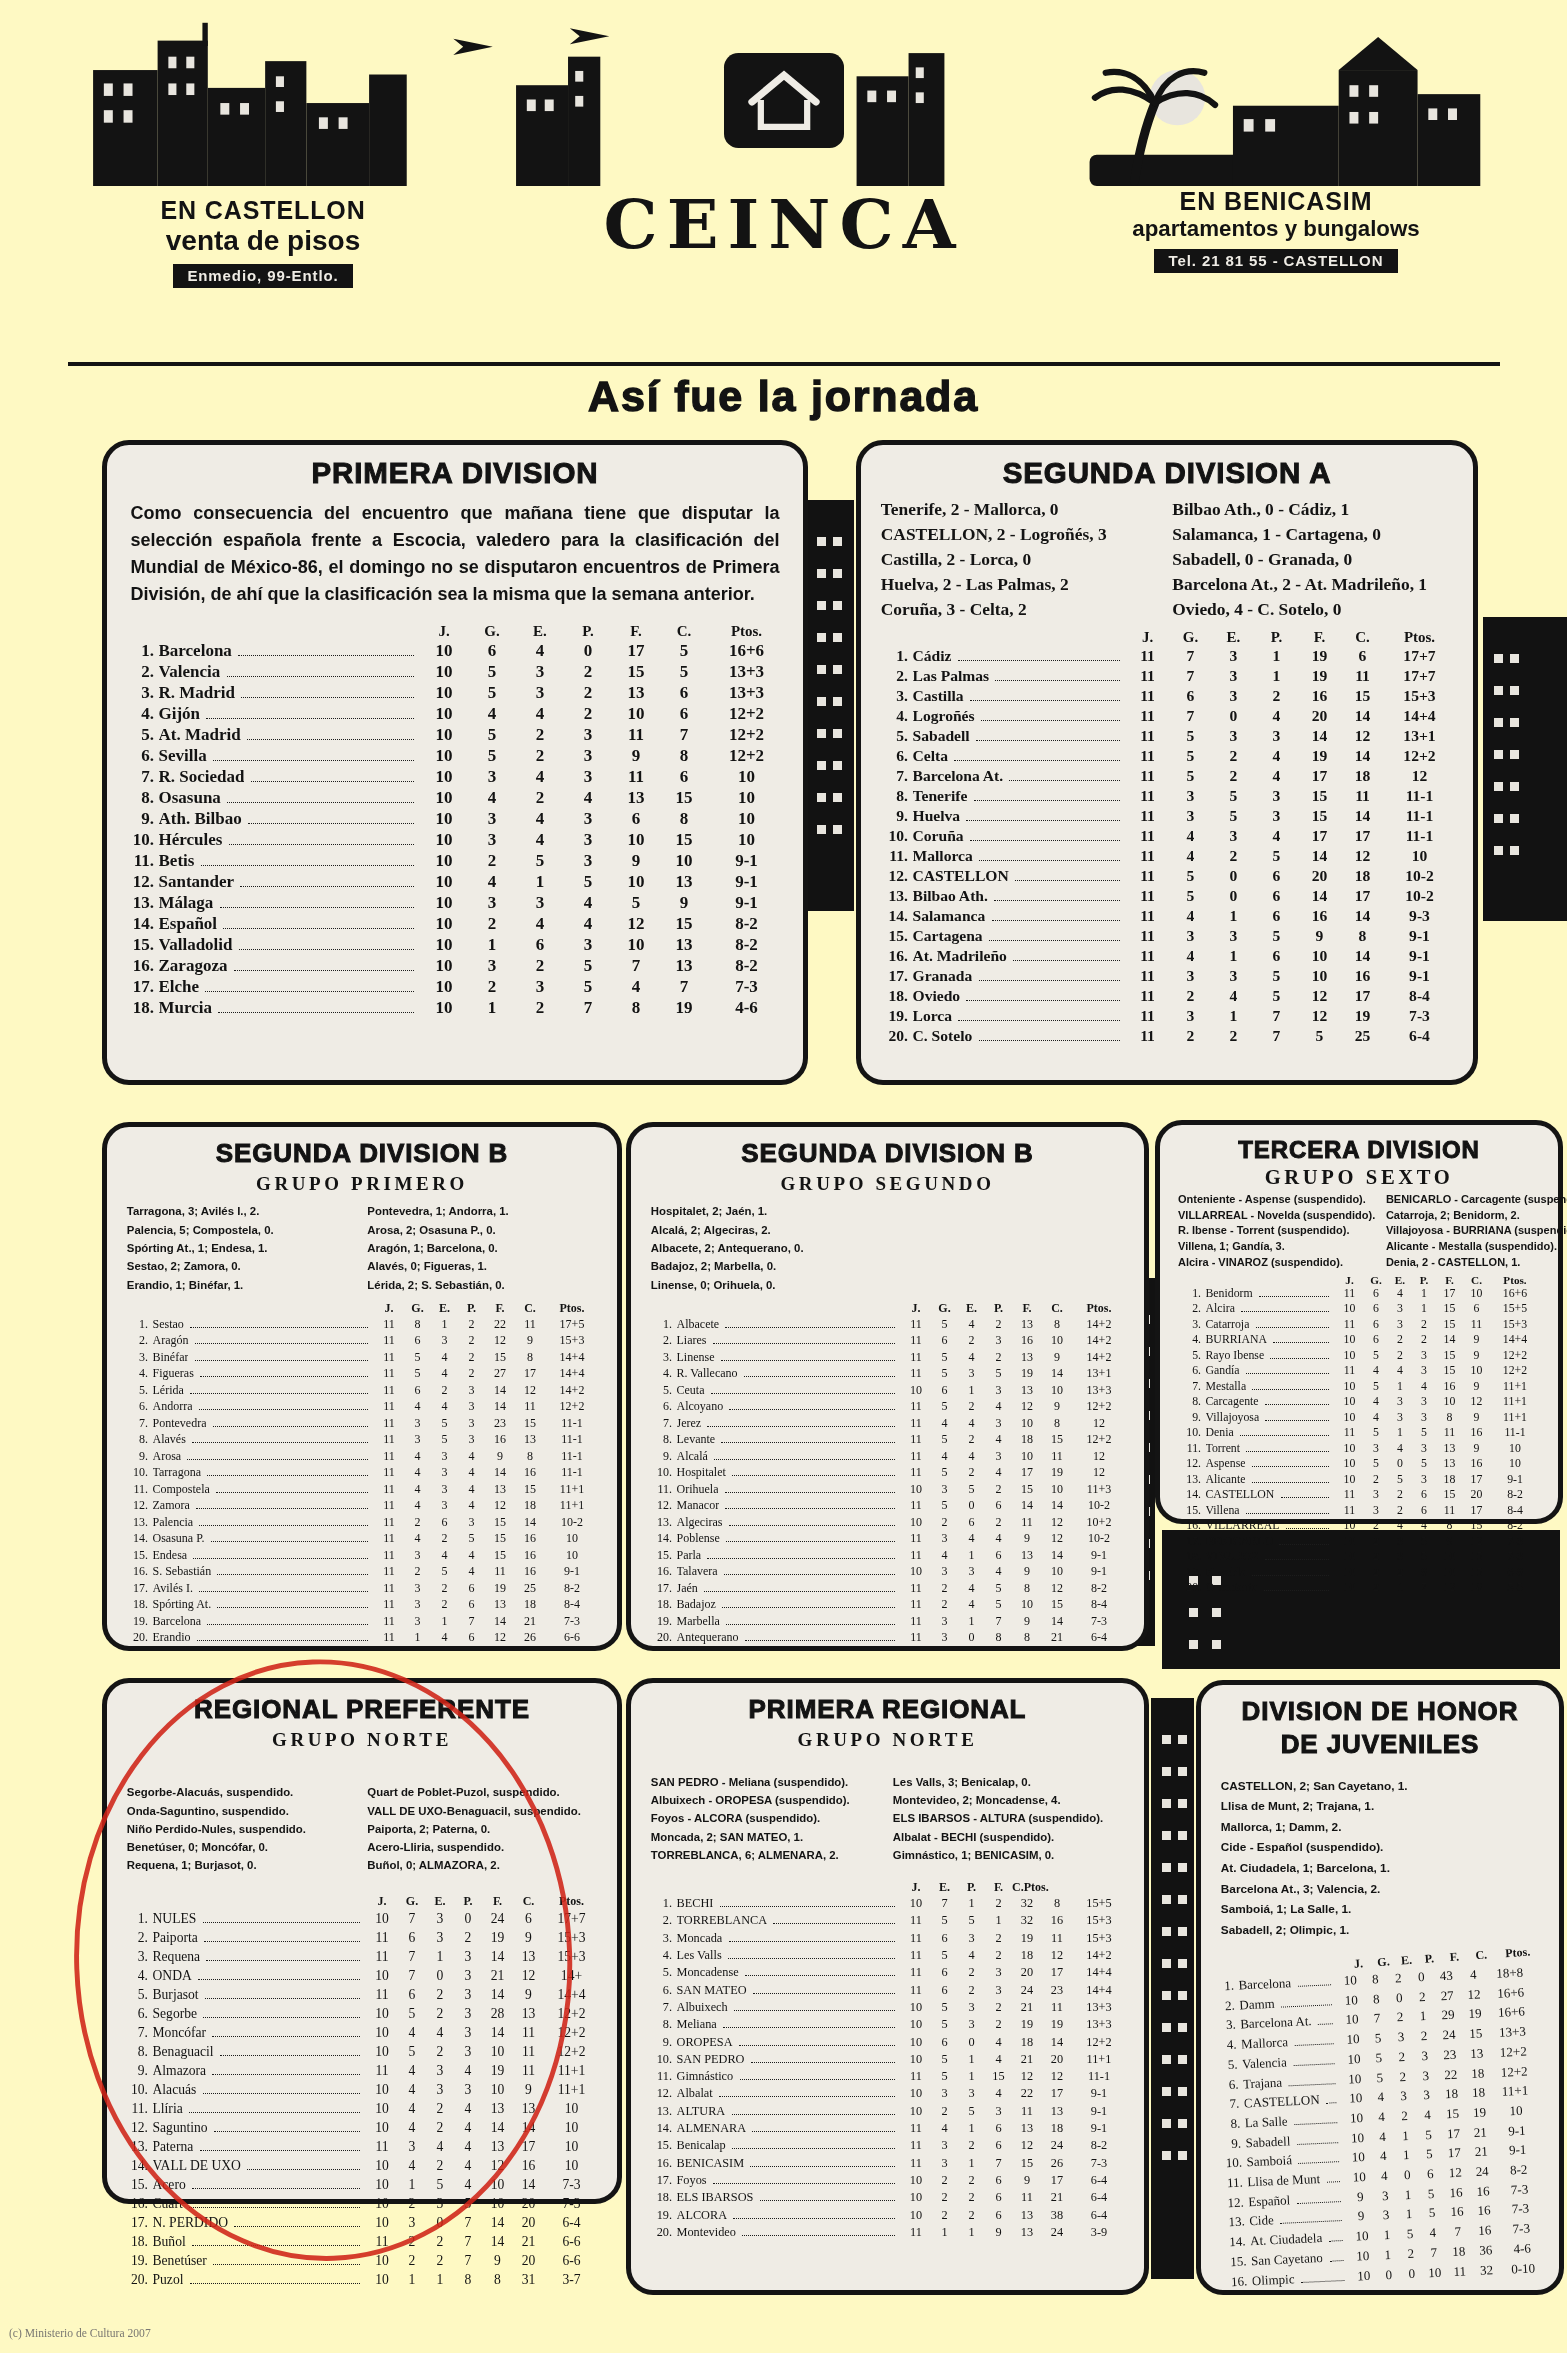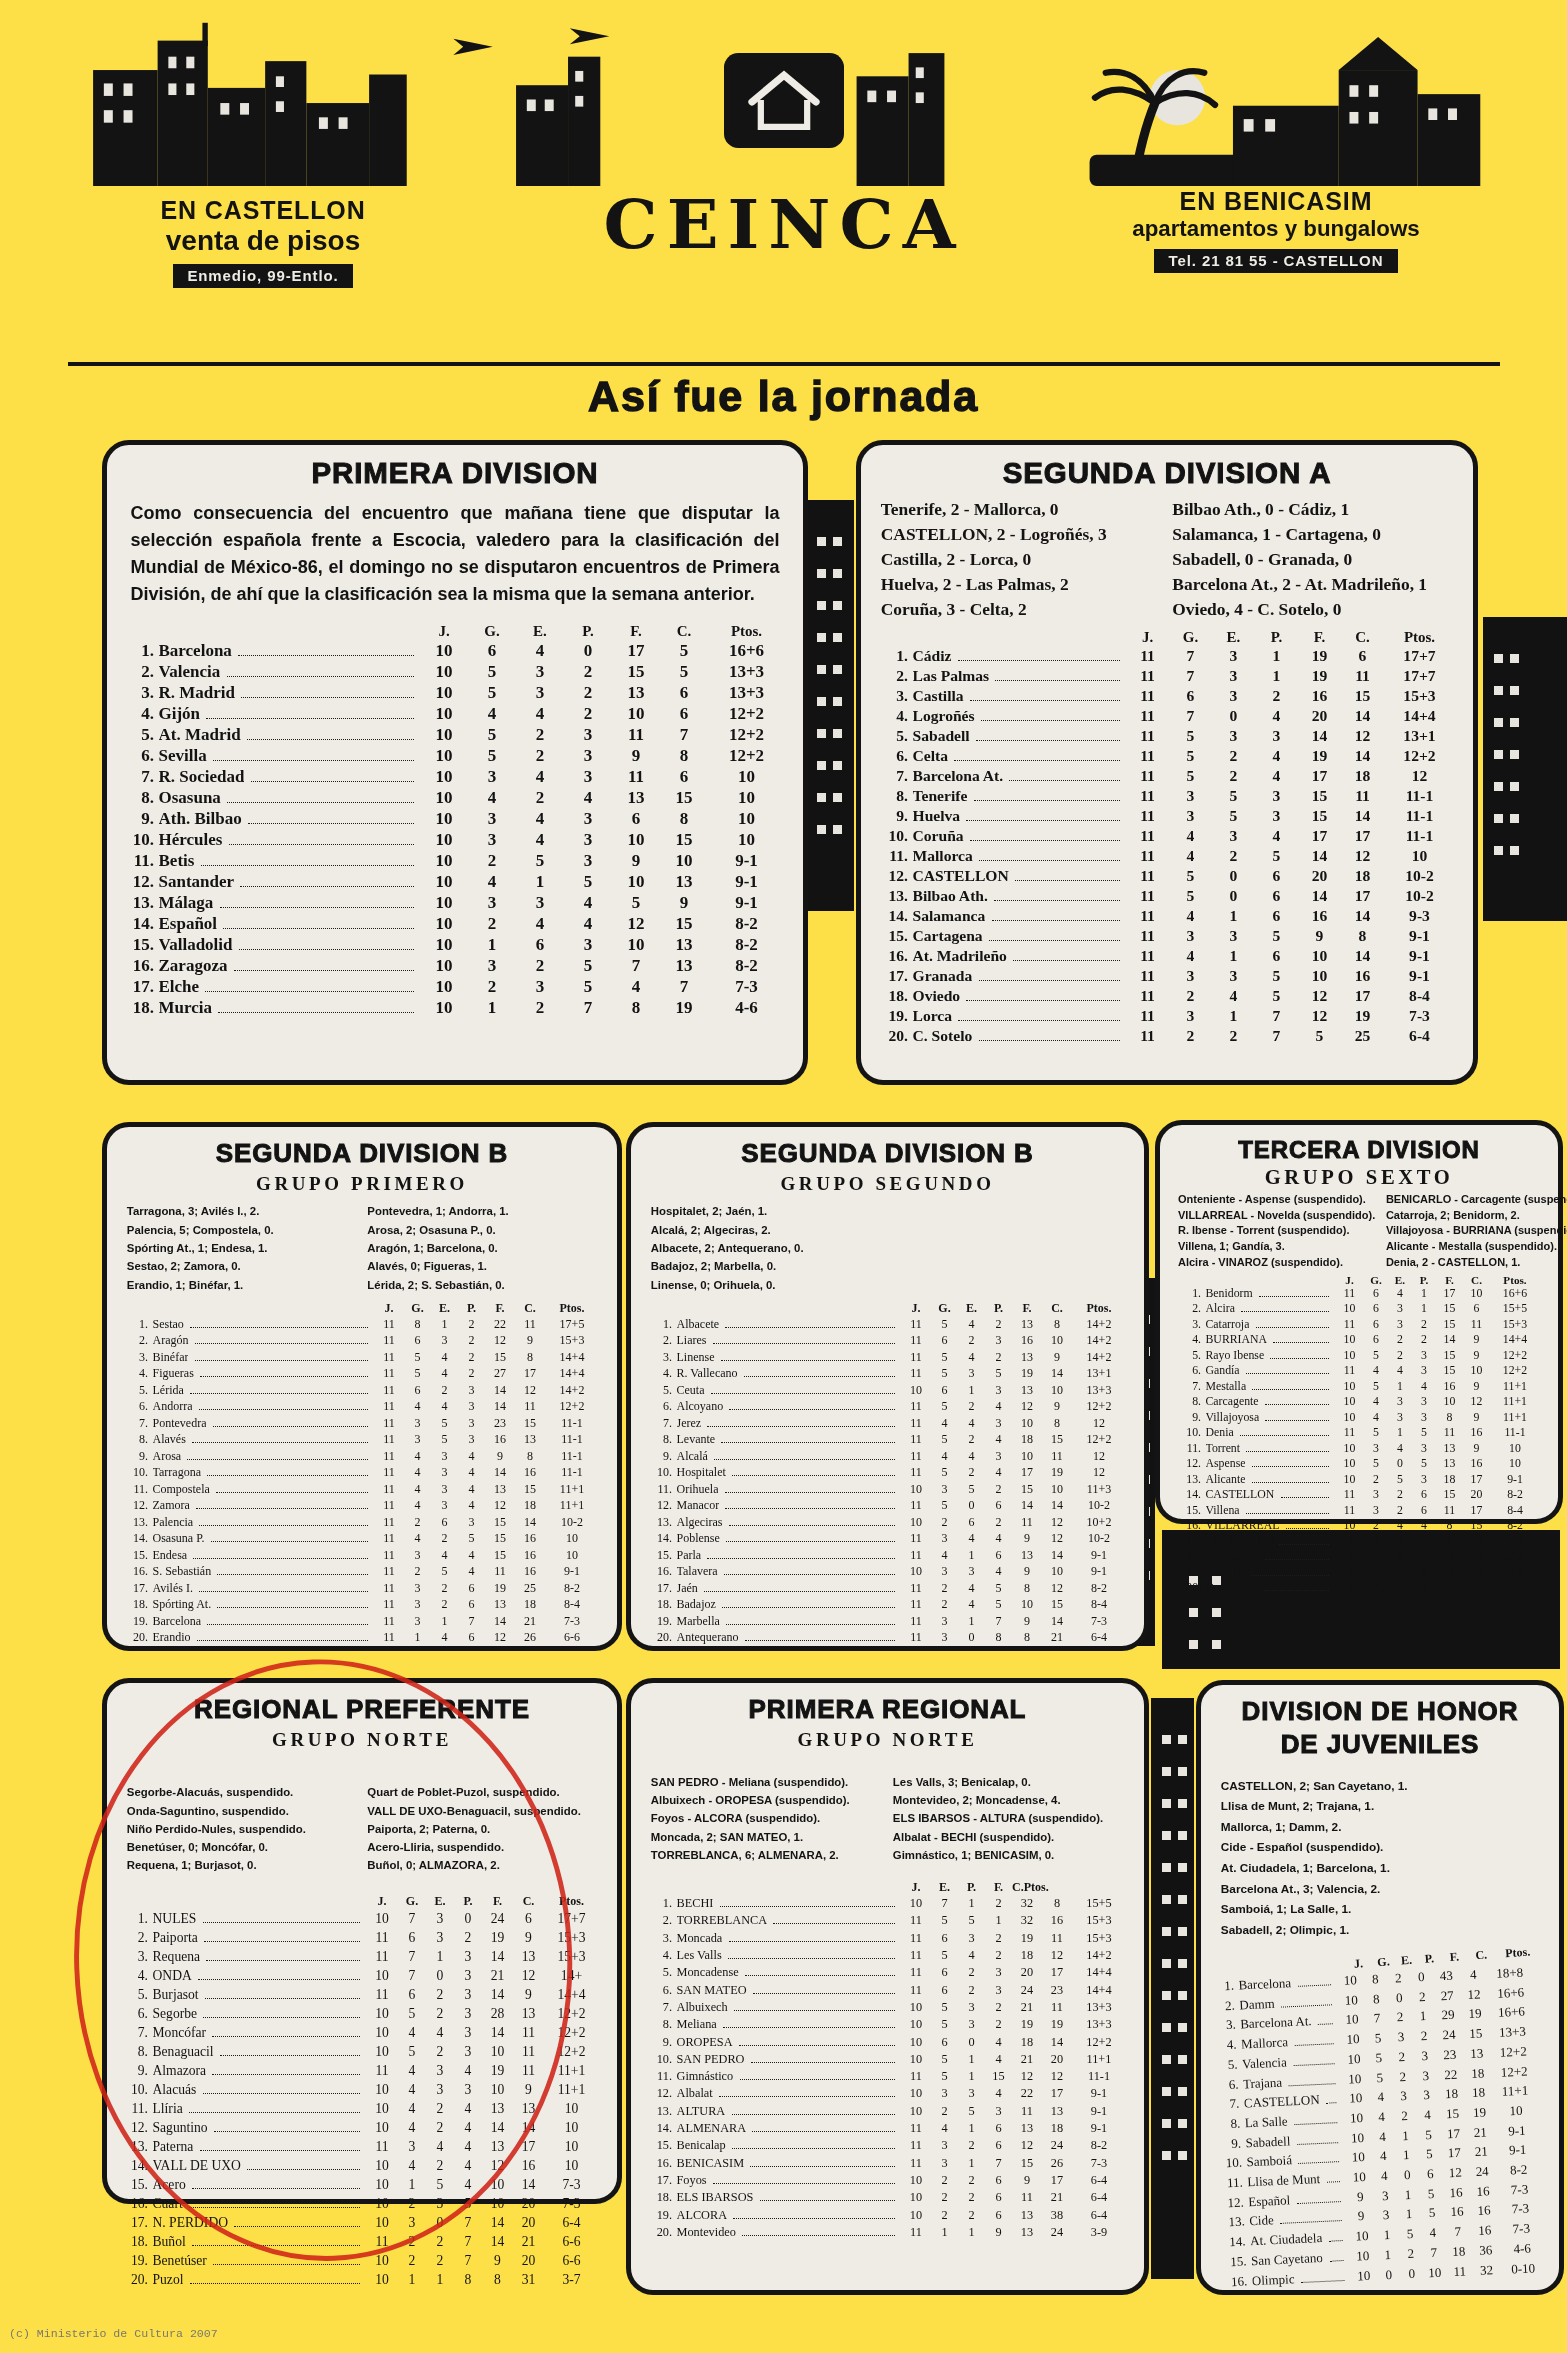--- a/index.html
+++ b/index.html
@@ -1,16 +1,16 @@
 <!DOCTYPE html>
 <html style="font-size:14.3px"><head>
 <meta charset="utf-8">
 <style>
   html,body{margin:0;padding:0;background:#98968f;}
-  .page{position:relative;width:1567px;height:2354px;background:#fde047;overflow:hidden;
+  .page{position:relative;width:1567px;height:2354px;background:#fef9c3;overflow:hidden;
         font-family:"Liberation Serif",serif;color:#131313;}
   
   .banner{position:absolute;left:68px;top:21.4px;width:1432px;height:341px;border-bottom:4.5px solid #131313;}
   .skyline{position:absolute;left:0;top:0;width:100%;height:165px;}
   .logo{position:absolute;left:50%;transform:translateX(-50%);top:32px;width:120px;height:95px;
         background:#131313;border-radius:14.3px;display:flex;align-items:center;justify-content:center;z-index:3;}
   .brand{position:absolute;left:0;right:0;top:163px;text-align:center;
          font-family:"DejaVu Serif",serif;font-weight:bold;font-size:68px;letter-spacing:9px;}
   .ad-left{position:absolute;left:43px;top:175px;width:304px;text-align:center;font-family:"Liberation Sans",sans-serif;}
   .ad-right{position:absolute;right:32px;top:166px;width:384px;text-align:center;font-family:"Liberation Sans",sans-serif;}
@@ -60,21 +60,21 @@
   .sec2 .trow,.sec3 .trow{font-size:12px;line-height:16.5px;}
   .sec4 .trow{font-size:11.8px;line-height:14px;}
   .sec4 .thead{margin-top:3.6px;font-size:11.2px;}
   .sec5 .trow{font-size:13.6px;line-height:19px;}
   .sec6 .trow{font-size:12.3px;line-height:17.3px;}
   .sec7 .trow{font-size:13px;line-height:19.7px;}
   .sec7 .standings{transform:rotate(-2.6deg);transform-origin:45% 60%;}
   .sec7 .thead{transform:rotate(-4deg);margin-top:14.3px;}
   
   .red-circle{position:absolute;left:57px;top:1651px;z-index:4;pointer-events:none;}
-  .footer{position:absolute;left:9px;top:2327px;font-family:Liberation Mono, monospace;
+  .footer{position:absolute;left:9px;top:2327px;font-family:Liberation Serif, serif;
           font-size:11.6px;color:#7a7872;}
 </style>
 </head>
 <body>
 
 <div class="page">
 
   <div class="banner">
     <svg class="skyline" viewBox="0 0 1598 185" preserveAspectRatio="none">
       <g fill="#131313">

